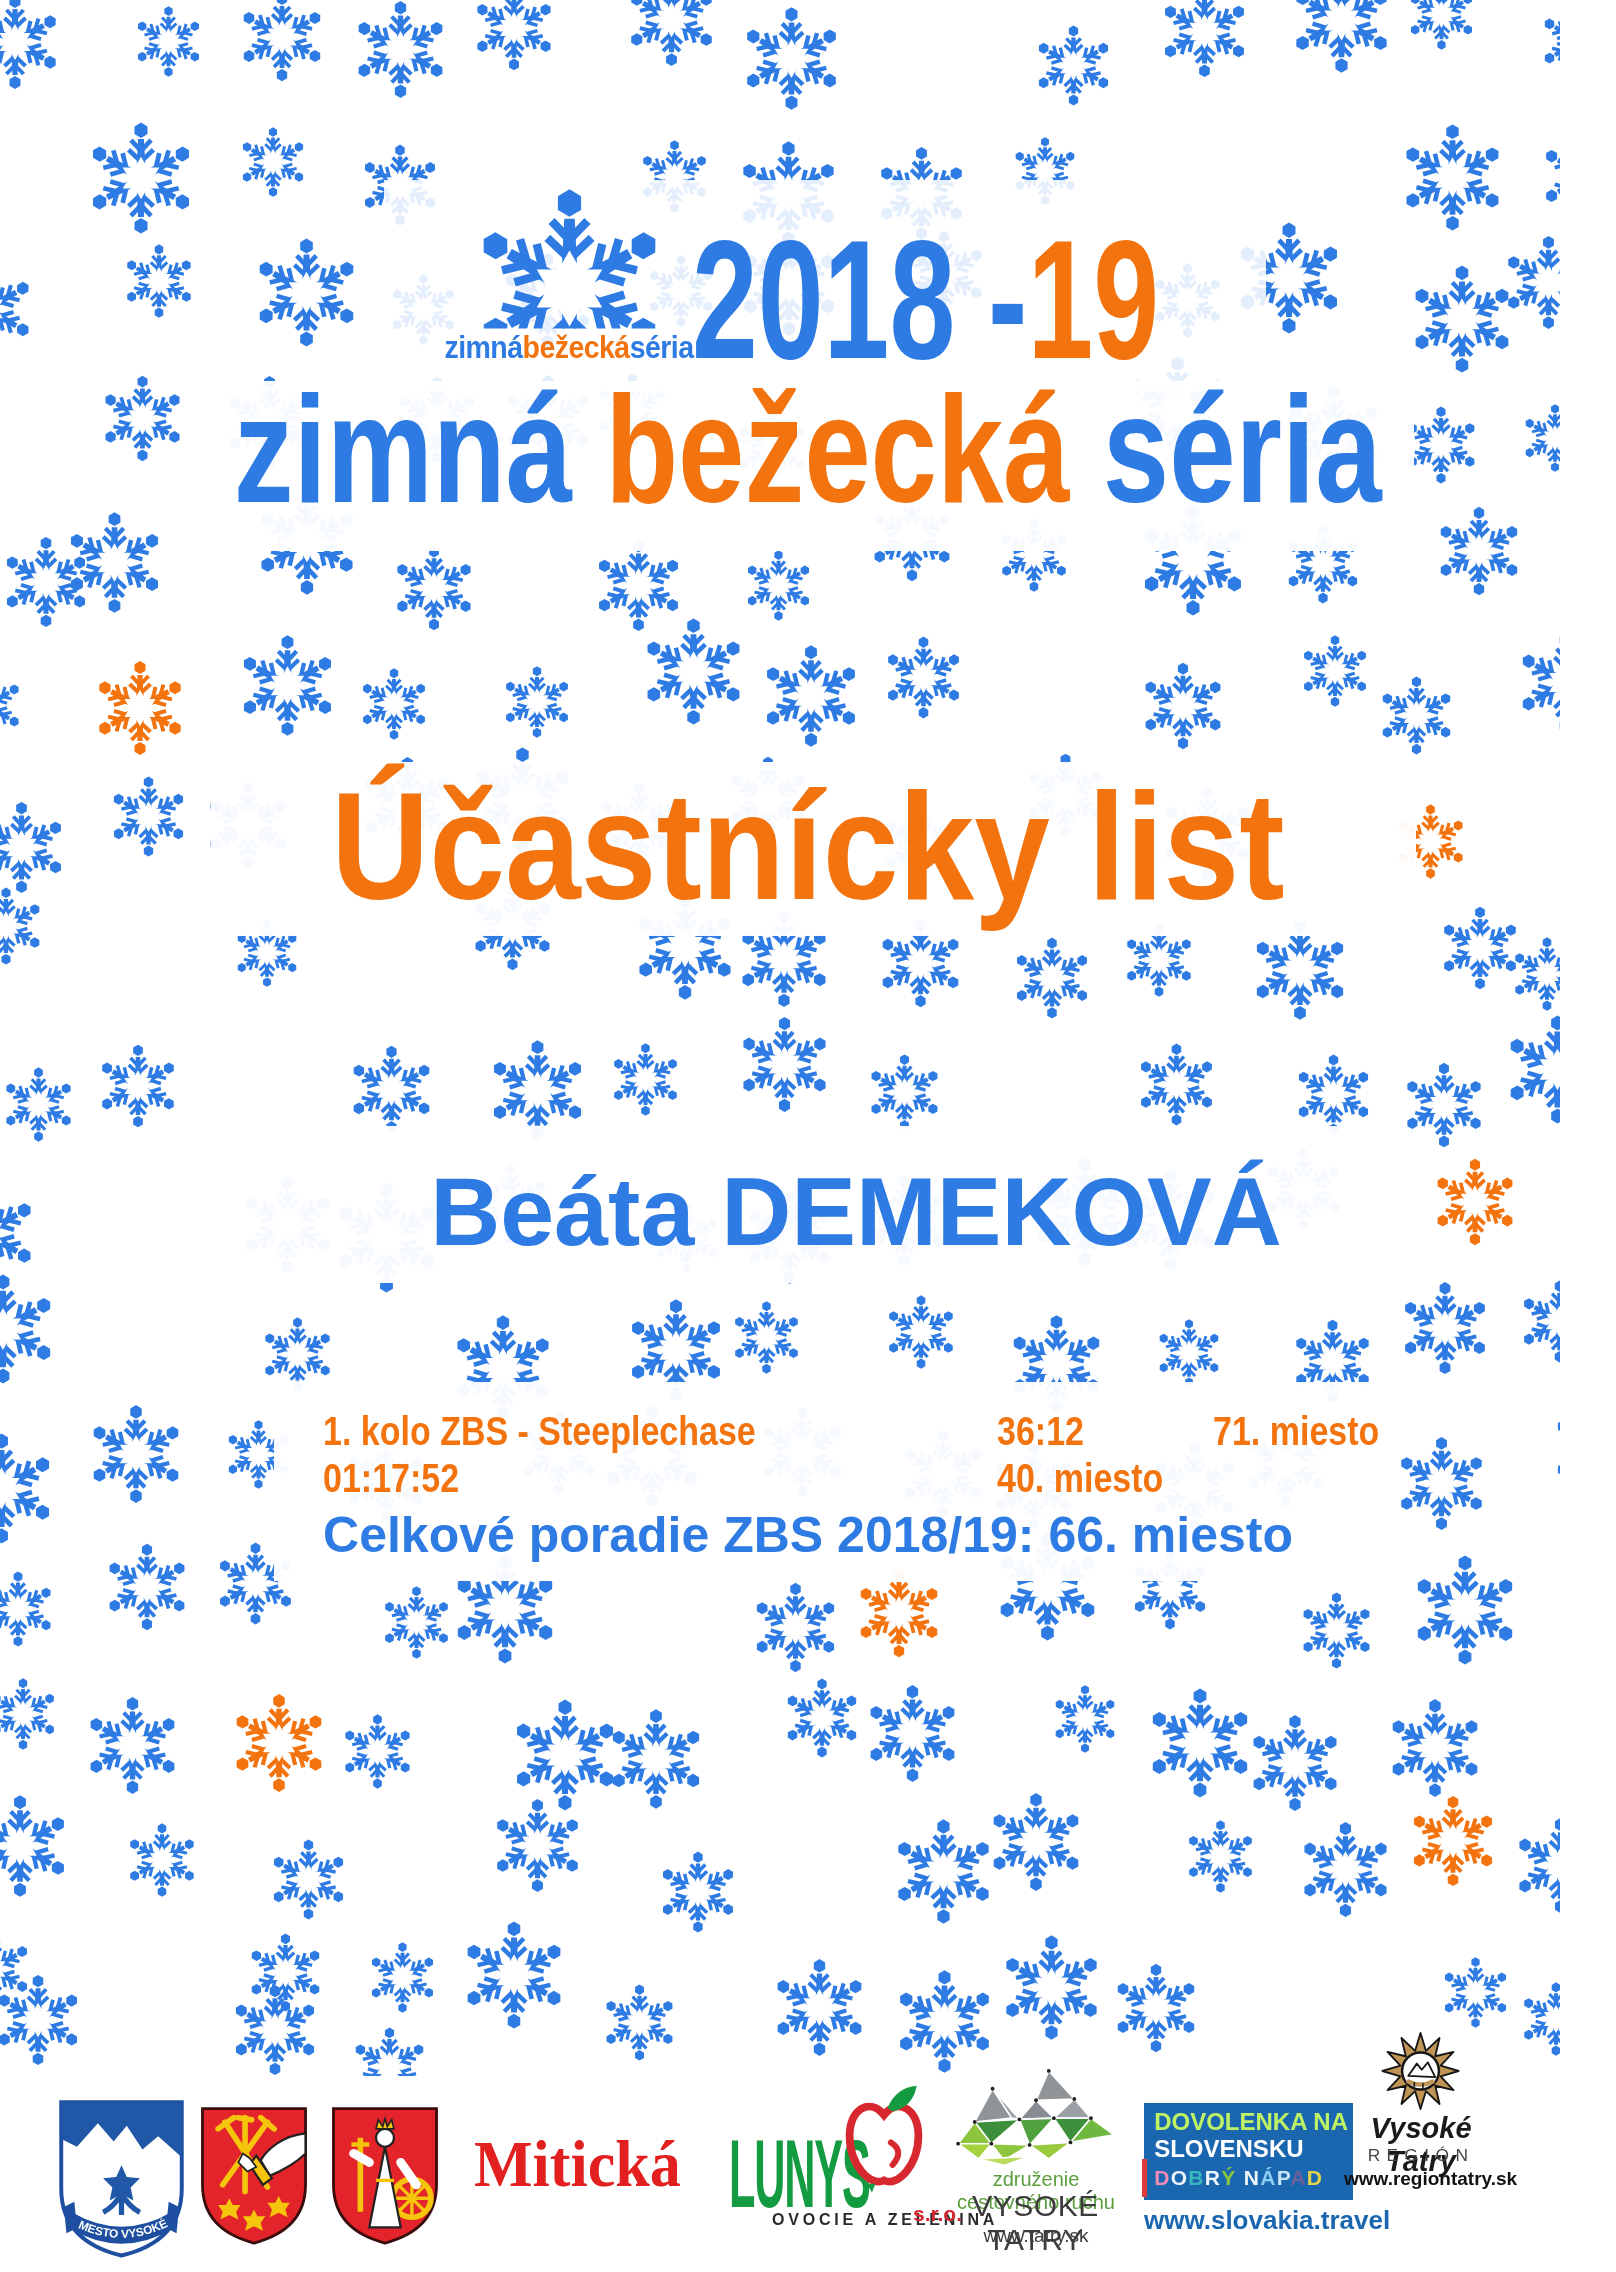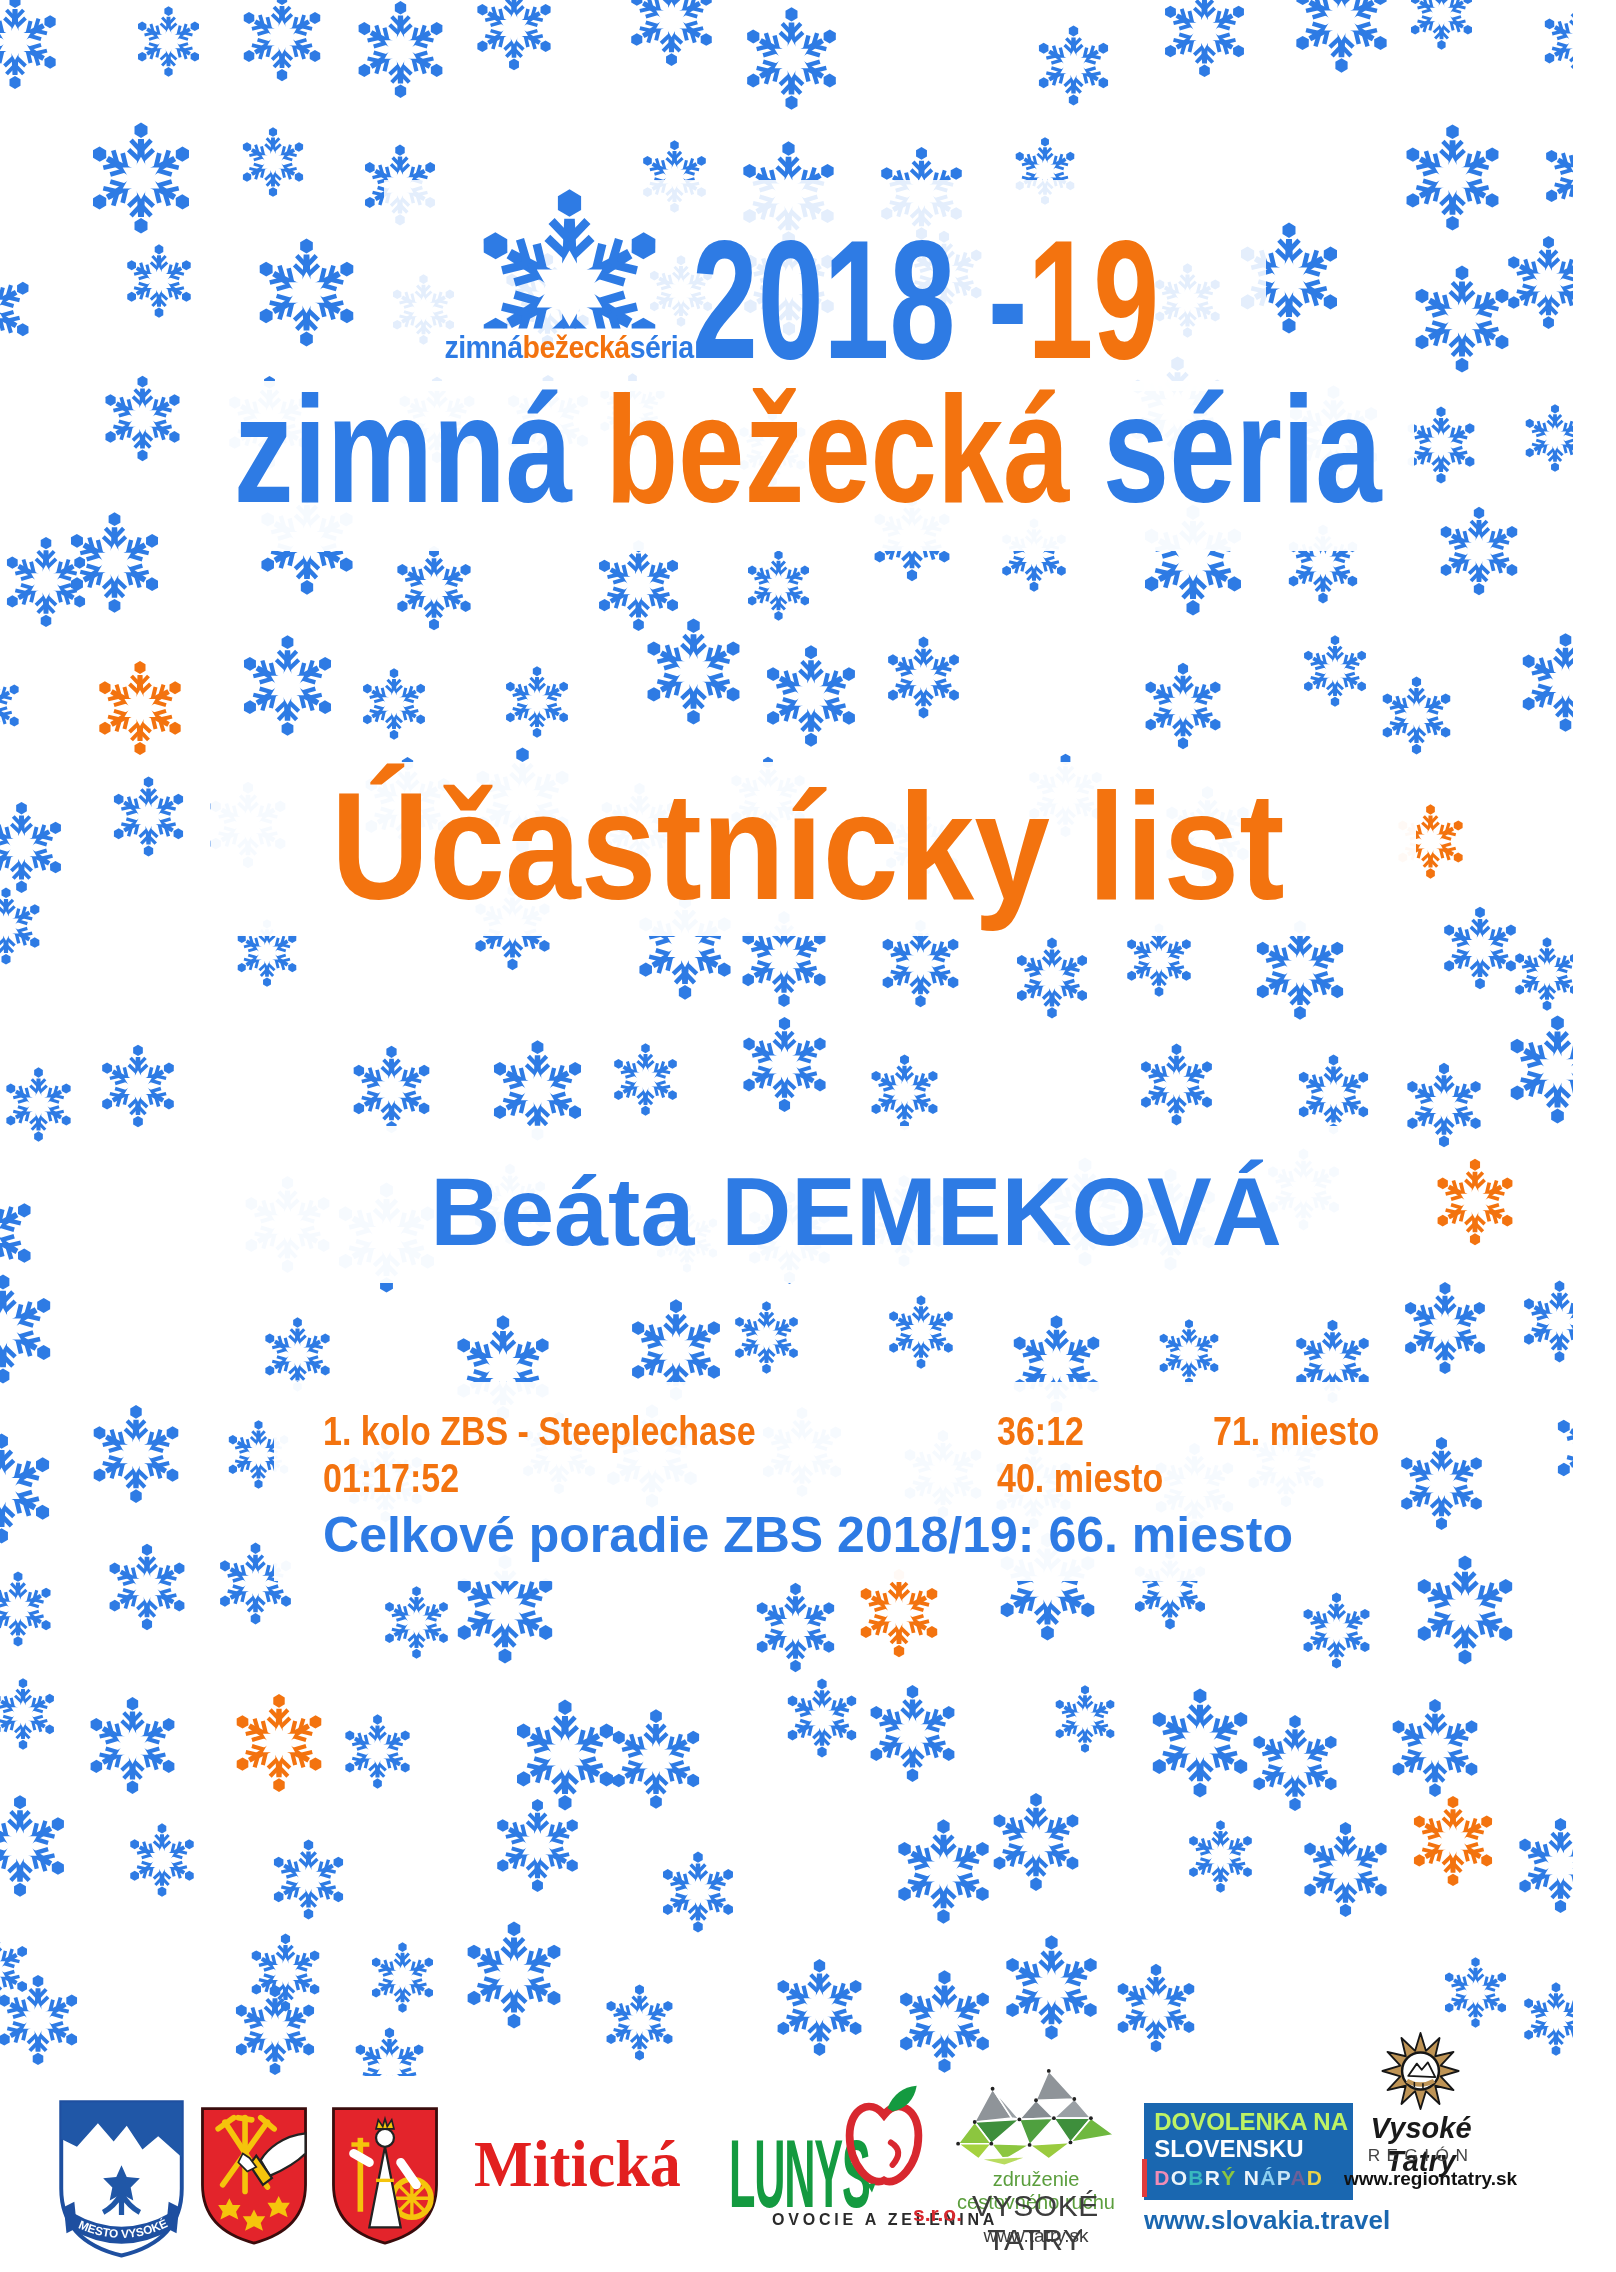--- a/index.html
+++ b/index.html
@@ -1,17 +1,17 @@
 <!DOCTYPE html>
 <html style="font-size:10.2px"><head>
 <meta charset="utf-8">
 <style>
   html,body{margin:0;padding:0;background:#ffffff;}
   .poster{position:relative;width:1560px;height:2273px;background:#ffffff;overflow:hidden;
-          font-family:"Liberation Sans",sans-serif;padding-left:13px;}
+          font-family:"Liberation Sans",sans-serif;}
   svg.defs{position:absolute;width:0;height:0;}
   #flakes{position:absolute;inset:0;z-index:1;}
   .flake{position:absolute;display:block;}
 
   
   .band{position:absolute;z-index:2;}
   .b-top{left:384px;top:180px;width:882px;height:211px;background:rgba(255,255,255,.87);}
   .b-headline{left:203px;top:381px;width:1211px;height:170px;background:rgba(255,255,255,.96);}
   .b-sub{left:211px;top:762px;width:1205px;height:174px;background:rgba(255,255,255,.96);}
   .b-name{left:230px;top:1126px;width:1160px;height:157px;background:rgba(255,255,255,.96);}

